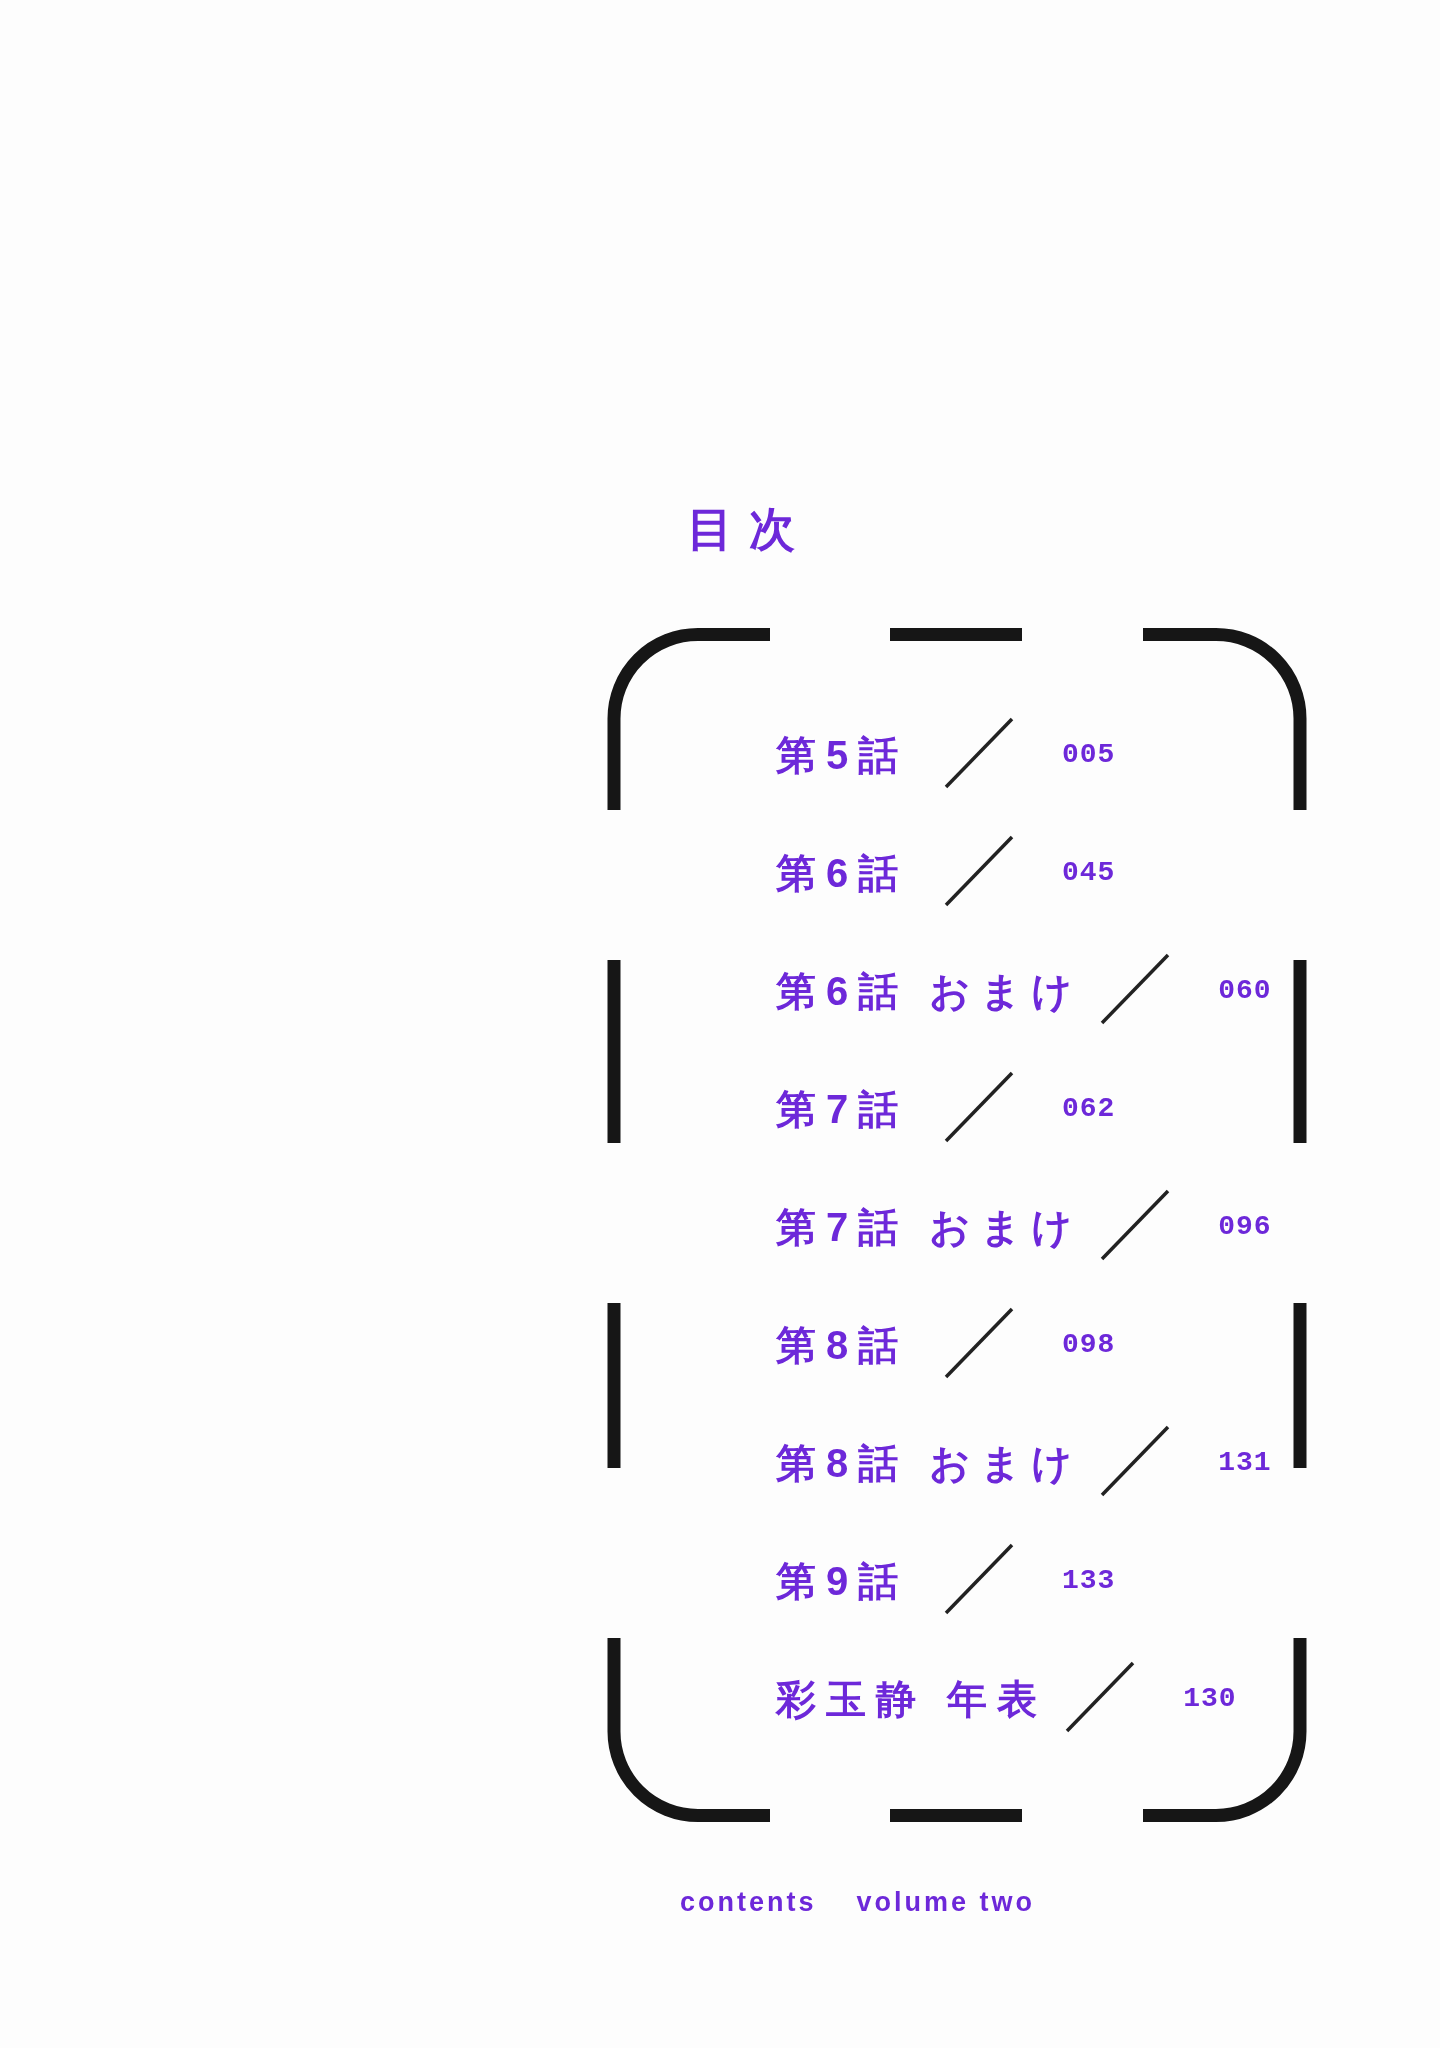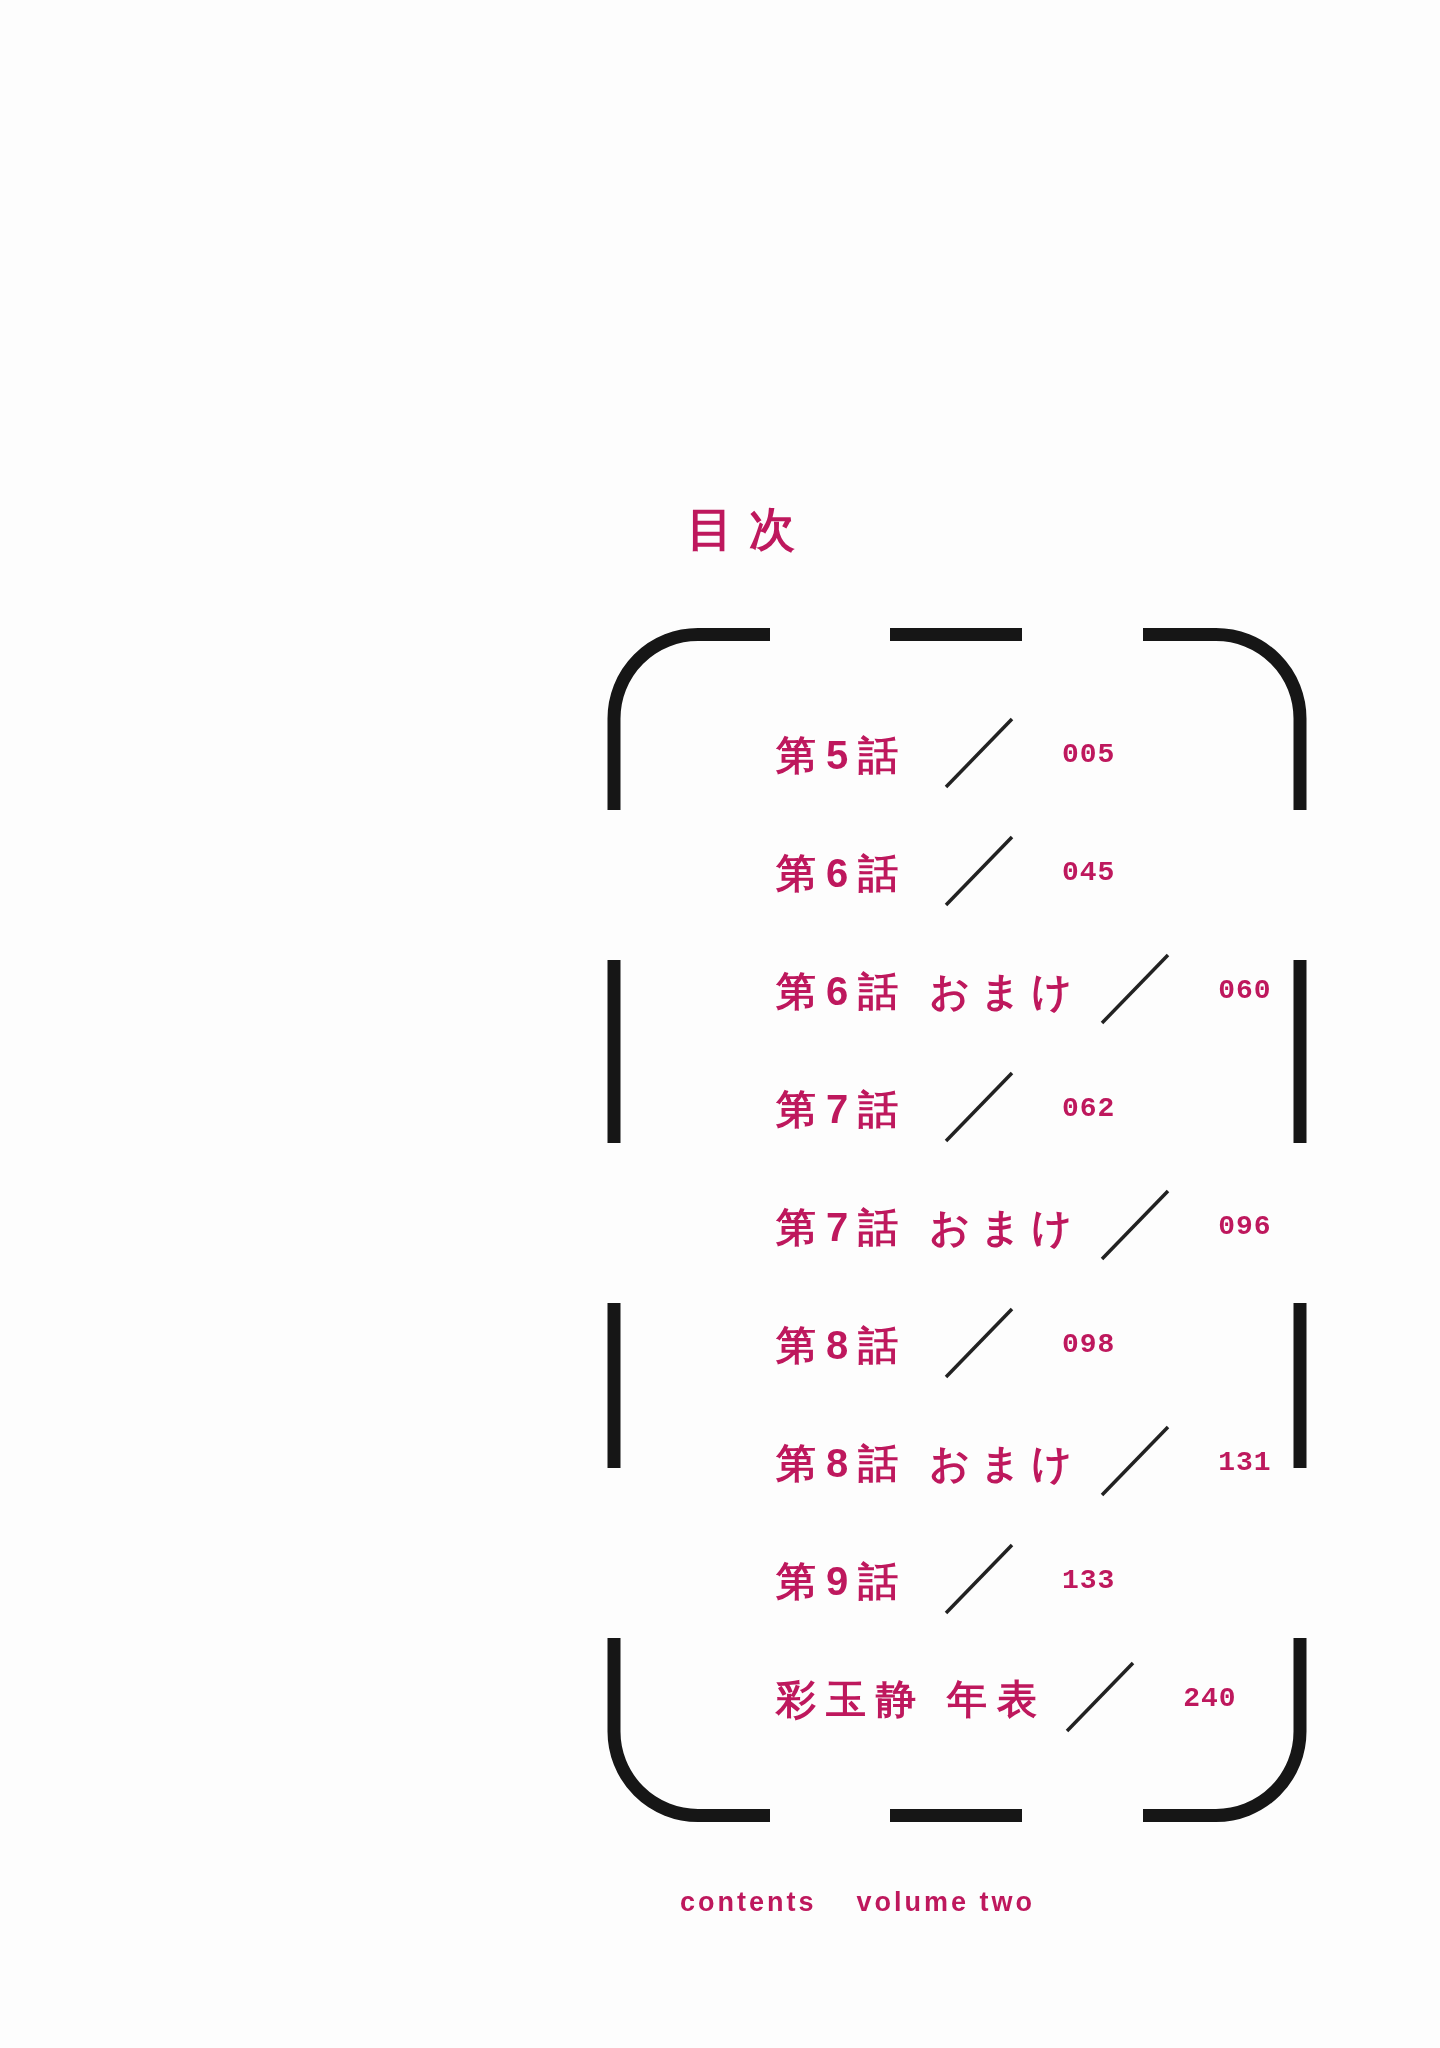--- a/index.html
+++ b/index.html
@@ -7,21 +7,21 @@
     padding: 0;
     background: #fdfdfd;
   }
   #page-root {
     position: relative;
     width: 1423px;
     height: 2048px;
     background: #fdfdfd;
     overflow: hidden;
     font-family: "Liberation Sans", "DejaVu Sans", sans-serif;
-    color: #be185d;
+    color: #6d28d9;
   }
   .page-title {
     position: absolute;
     left: 687px;
     top: 506px;
     font-size: 46px;
     font-weight: 700;
     letter-spacing: 16px;
     line-height: 1;
     white-space: nowrap;
@@ -194,21 +194,21 @@
       <span class="toc-page">133</span>
     </div>
 
     <div class="toc-row">
       <span class="toc-label">彩玉静 年表</span>
       <span class="slash-wrap">
         <svg width="78" height="78" viewBox="0 0 78 78" aria-hidden="true">
           <line x1="6" y1="73" x2="72" y2="5" stroke="#222222" stroke-width="3.5"></line>
         </svg>
       </span>
-      <span class="toc-page">240</span>
+      <span class="toc-page">130</span>
     </div>
   </div>
 
   <div class="footer">
     <span>contents</span>
     <span>volume two</span>
   </div>
 
 </div>
 

